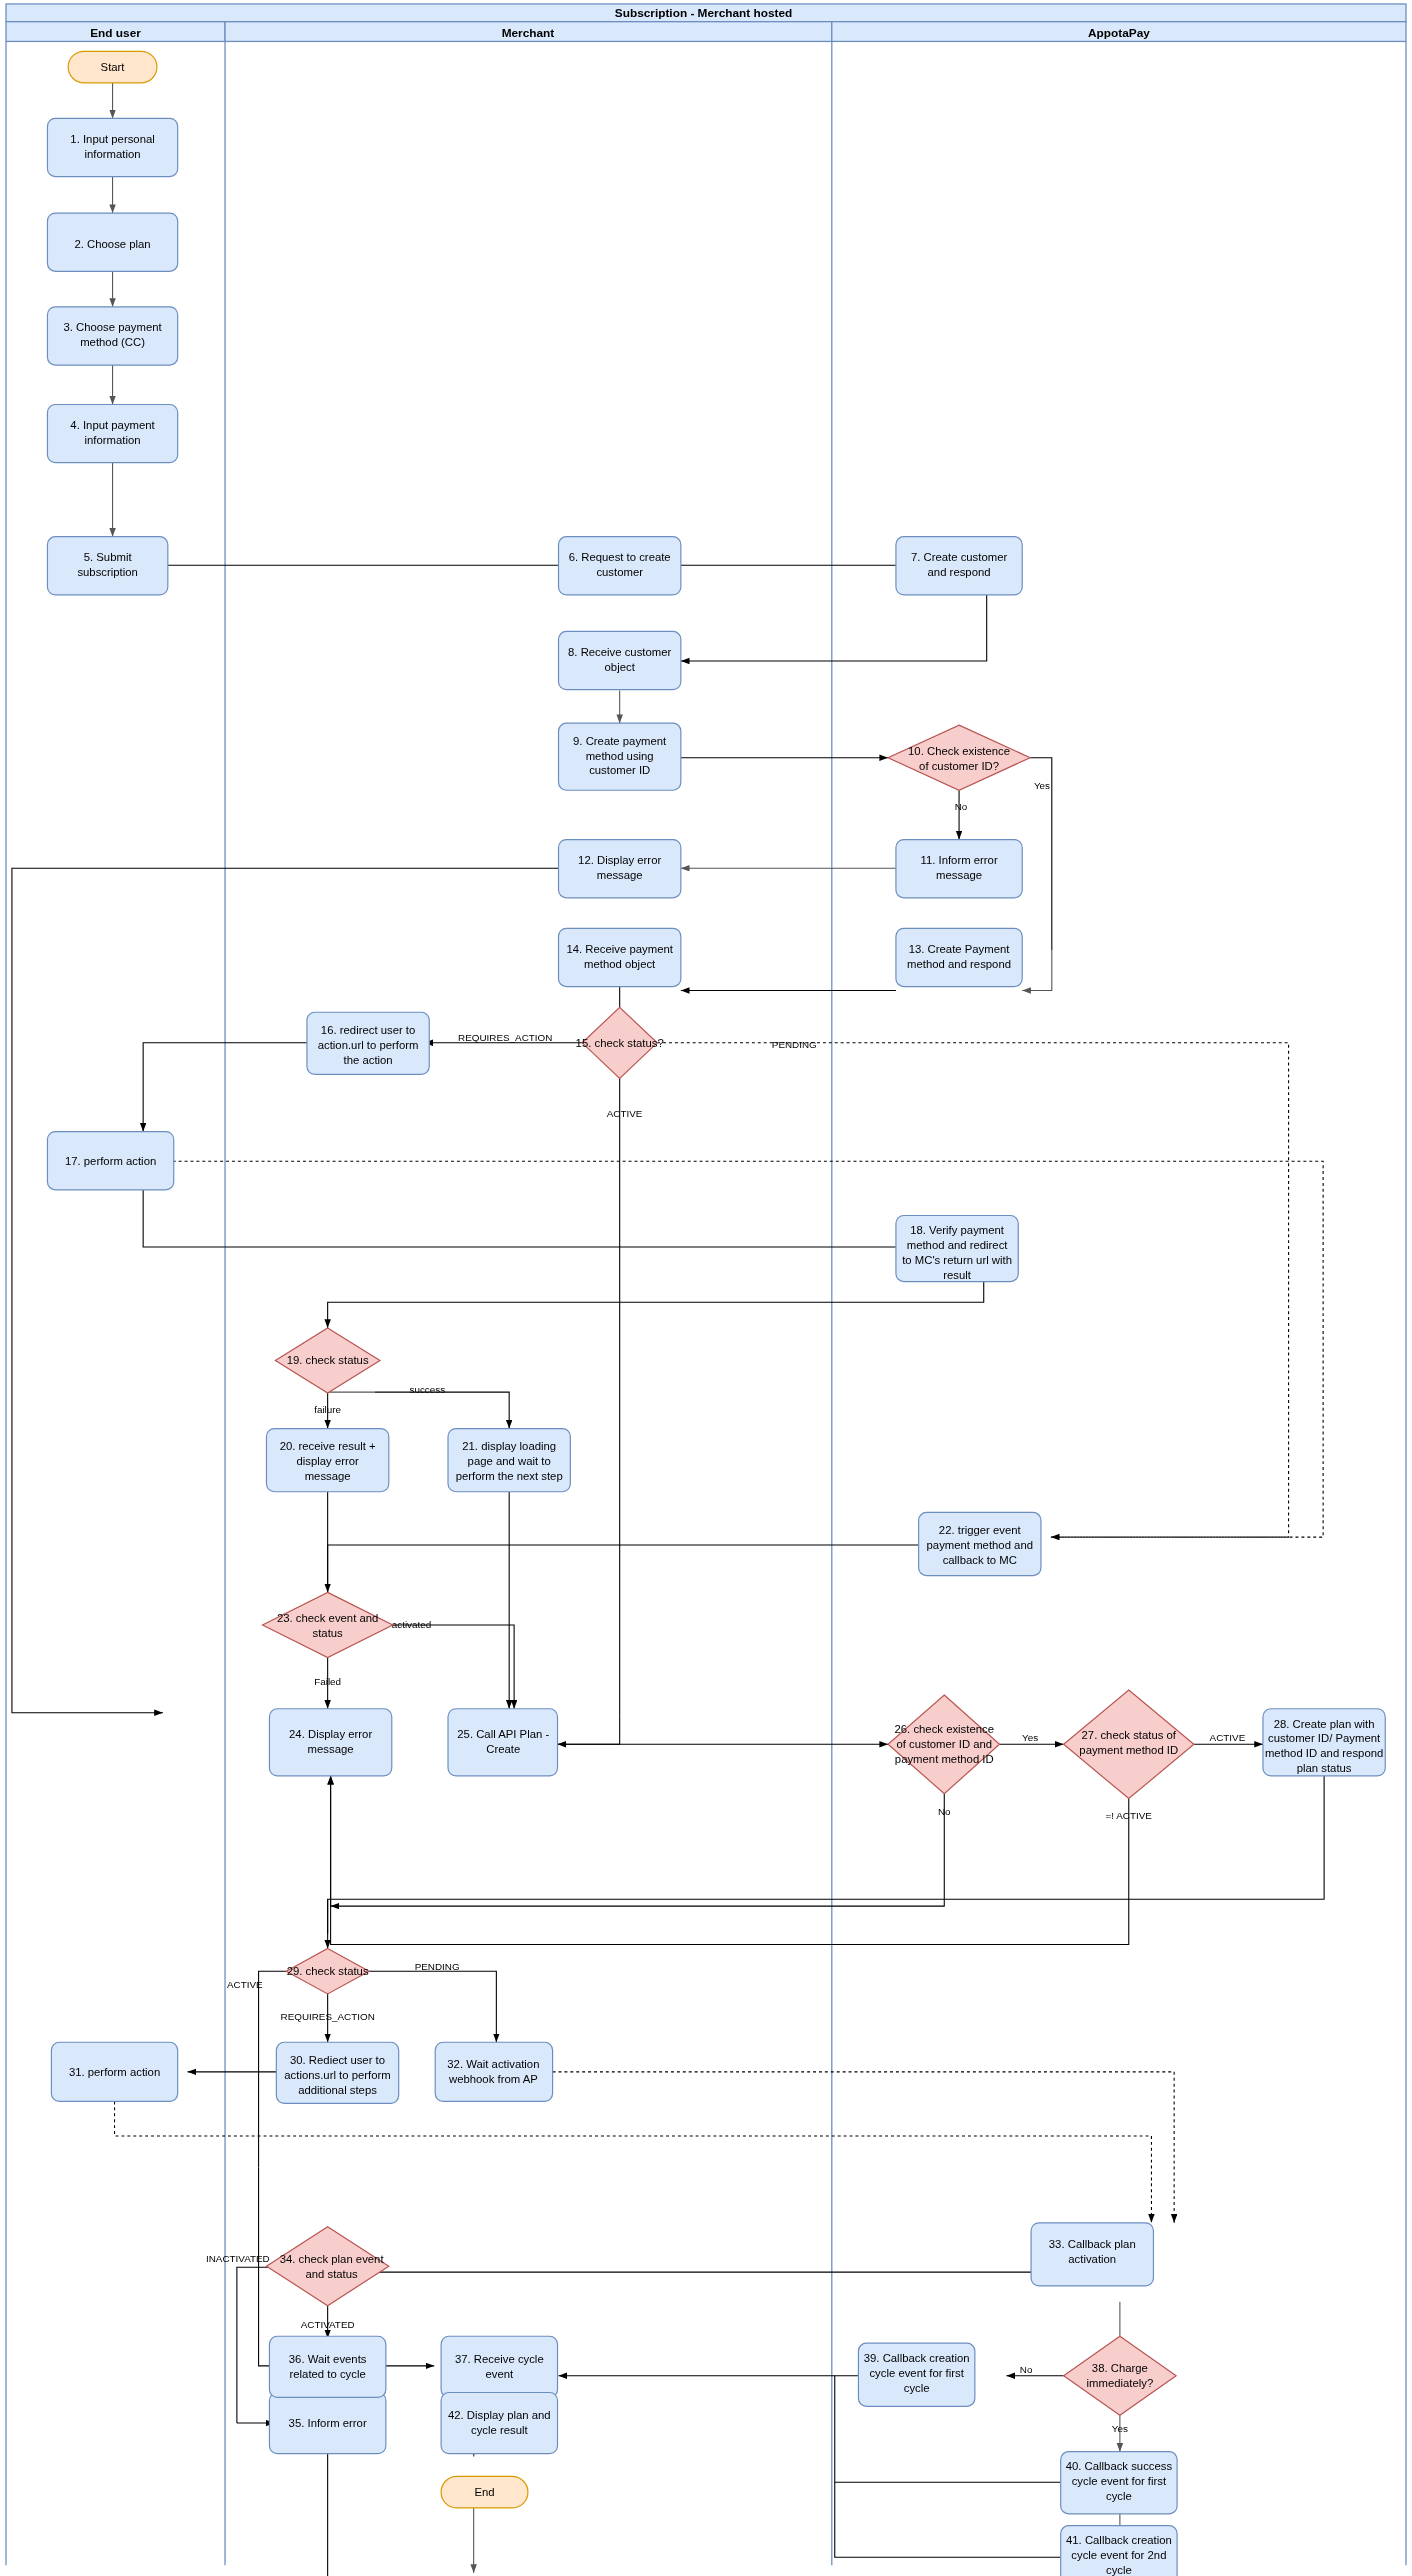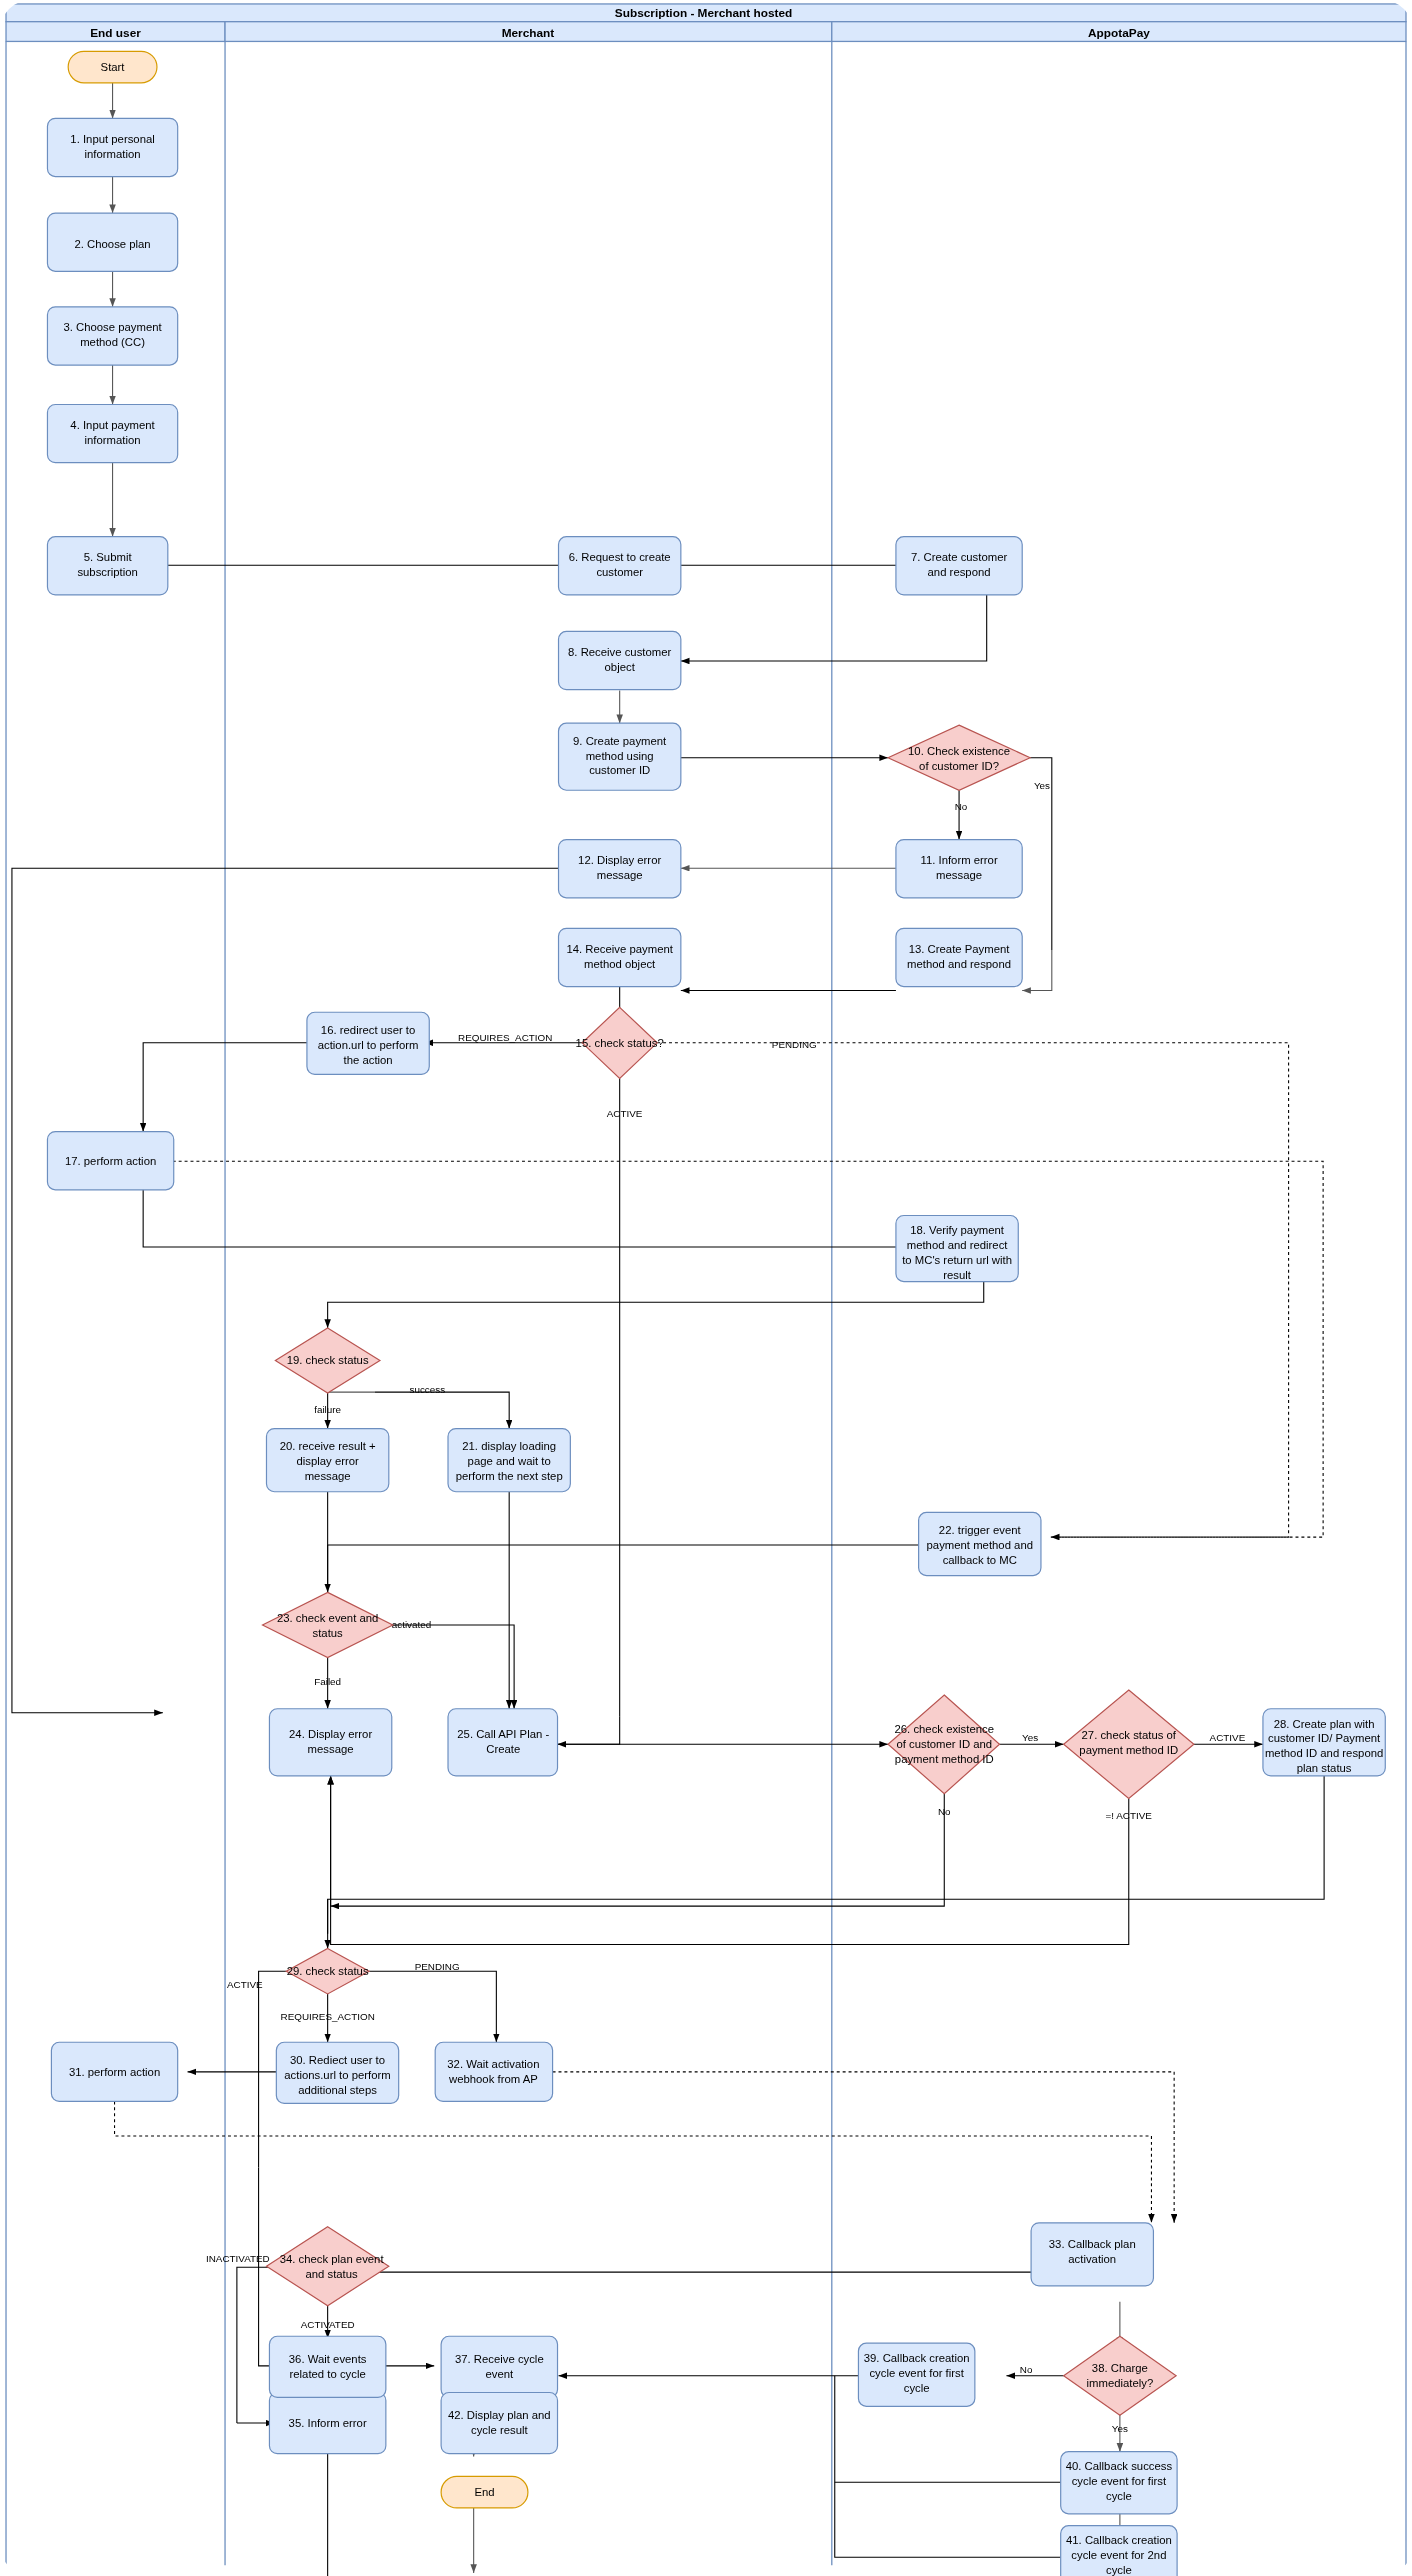--- a/index.html
+++ b/index.html
@@ -1,17 +1,17 @@
 <!DOCTYPE html>
 <html><head>
 <meta charset="utf-8">
 <style>
   html,body{margin:0;padding:0;background:#ffffff;}
   body{font-family:"Liberation Sans", sans-serif;}
-  #canvas{position:relative;width:1413px;height:2576px;background:#fff;overflow:hidden;border-radius:31px;}
+  #canvas{position:relative;width:1413px;height:2576px;background:#fff;overflow:hidden;}
   svg{display:block;}
   .lane-header-text{font-weight:bold;font-size:12px;fill:#000;}
   .title-text{font-weight:bold;font-size:12px;fill:#000;}
   .node-text{font-size:11.5px;fill:#000;}
   .edge-label{font-size:10px;fill:#000;}
   .process{fill:#dae8fc;stroke:#6c8ebf;stroke-width:1.2;}
   .terminator{fill:#ffe6cc;stroke:#d79b00;stroke-width:1.2;}
   .decision{fill:#f8cecc;stroke:#b85450;stroke-width:1.2;}
   .lane-fill{fill:#dae8fc;stroke:#6c8ebf;stroke-width:1.3;}
   .lane-line{stroke:#6c8ebf;stroke-width:1.3;fill:none;}

